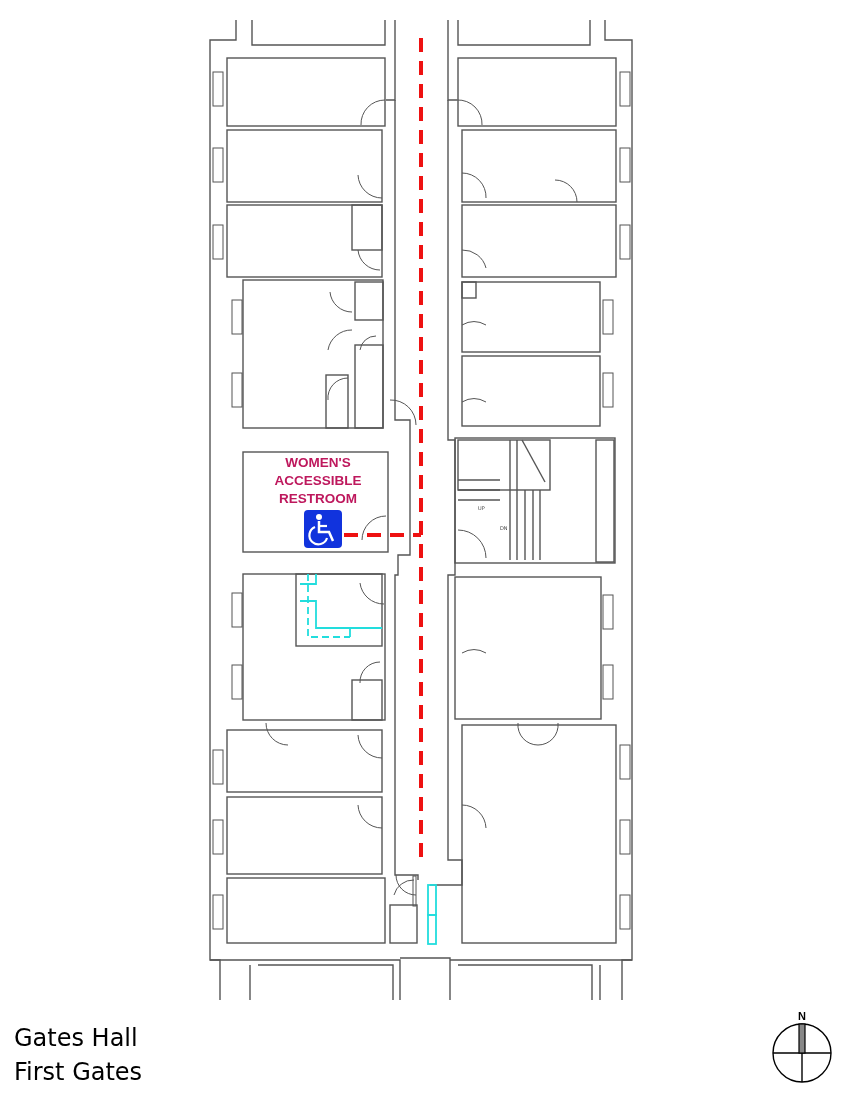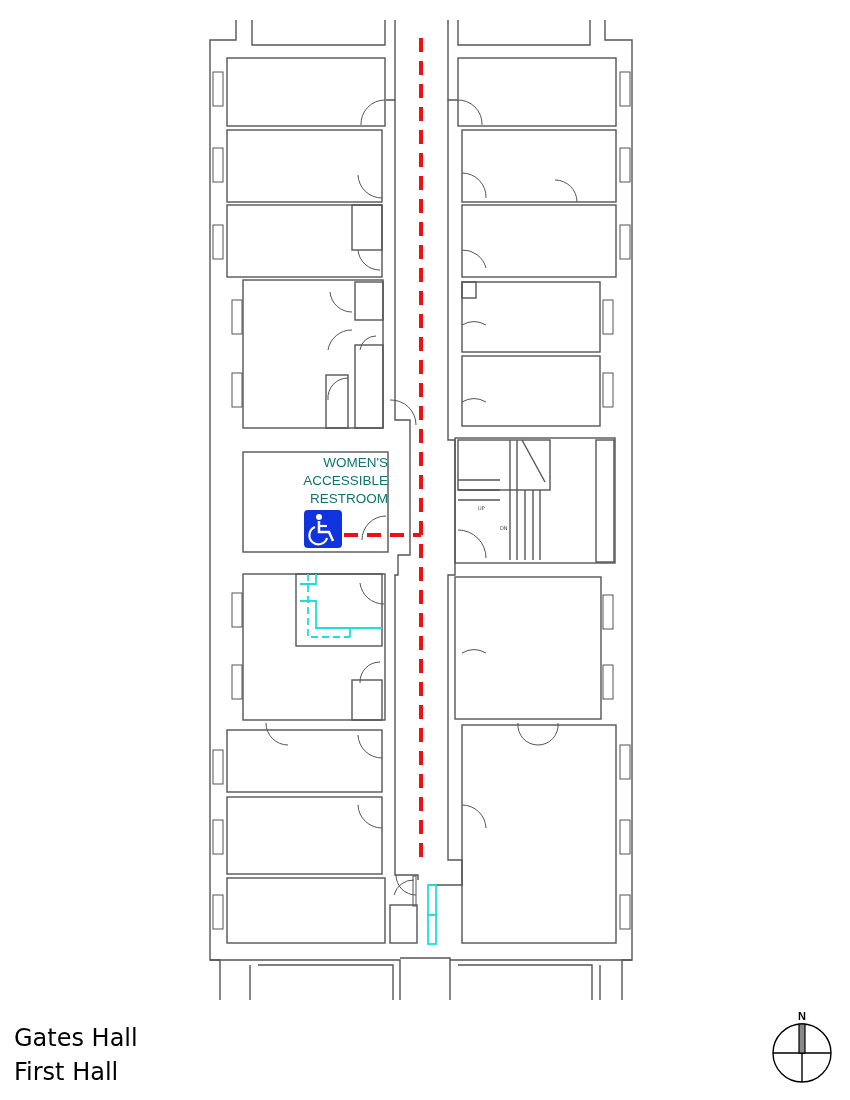--- a/index.html
+++ b/index.html
@@ -3,22 +3,22 @@
 <meta charset="utf-8">
 <style>
   html, body { margin: 0; padding: 0; background: #ffffff; }
   body { width: 850px; height: 1100px; position: relative; overflow: hidden; font-family: "DejaVu Sans", sans-serif; }
   #plan { position: absolute; left: 0; top: 0; width: 850px; height: 1010px; }
   .wall { fill: none; stroke: #555555; stroke-width: 1.4; }
   .door { fill: none; stroke: #555555; stroke-width: 1; }
   .route { fill: none; stroke: #ee1111; stroke-width: 4; stroke-dasharray: 14 9; }
   .cyan { fill: none; stroke: #22dddd; stroke-width: 1.8; }
   .cyan-dash { fill: none; stroke: #22dddd; stroke-width: 1.8; stroke-dasharray: 7 4; }
-  .room-label { position: absolute; left: 248px; top: 454px; width: 140px; text-align: right;
-    font-family: "Liberation Sans", sans-serif; font-weight: normal; font-size: 13.5px; line-height: 18px; color: #0f766e; }
+  .room-label { position: absolute; left: 248px; top: 454px; width: 140px; text-align: center;
+    font-family: "Liberation Sans", sans-serif; font-weight: bold; font-size: 13.5px; line-height: 18px; color: #be185d; }
   .access-icon { position: absolute; left: 304px; top: 510px; width: 38px; height: 38px; background: #1133dd; border-radius: 4px; }
   .title { position: absolute; left: 14px; font-family: "DejaVu Sans", sans-serif; font-size: 24px; color: #000000; }
   .compass { position: absolute; left: 770px; top: 1008px; width: 64px; height: 80px; }
 </style>
 </head>
 <body>
 
 <svg id="plan" viewBox="0 0 850 1010" xmlns="http://www.w3.org/2000/svg">
 
   <g>
@@ -168,21 +168,21 @@
 <div class="access-icon">
   <svg width="38" height="38" viewBox="0 0 38 38">
     <circle cx="15" cy="7" r="3" fill="#fff"></circle>
     <path d="M15,11 L15,22 L25,22 L29,31" stroke="#fff" stroke-width="2.5" fill="none"></path>
     <path d="M15,16 L23,16" stroke="#fff" stroke-width="2.2" fill="none"></path>
     <path d="M11,17 A9,9 0 1 0 23,28" stroke="#fff" stroke-width="2.2" fill="none"></path>
   </svg>
 </div>
 
 <div class="title" style="top:1024px;">Gates Hall</div>
-<div class="title" style="top:1058px;">First Hall</div>
+<div class="title" style="top:1058px;">First Gates</div>
 
 <div class="compass">
   <svg width="64" height="80" viewBox="0 0 64 80">
     <text x="32" y="12" text-anchor="middle" font-size="11" font-weight="bold" font-family="Liberation Sans, sans-serif" fill="#000">N</text>
     <circle cx="32" cy="45" r="29" fill="none" stroke="#000" stroke-width="1.4"></circle>
     <line x1="3" y1="45" x2="61" y2="45" stroke="#000" stroke-width="1.4"></line>
     <line x1="32" y1="45" x2="32" y2="74" stroke="#000" stroke-width="1.4"></line>
     <rect x="29" y="16" width="6" height="29" fill="#888" stroke="#000" stroke-width="1.2"></rect>
   </svg>
 </div>

